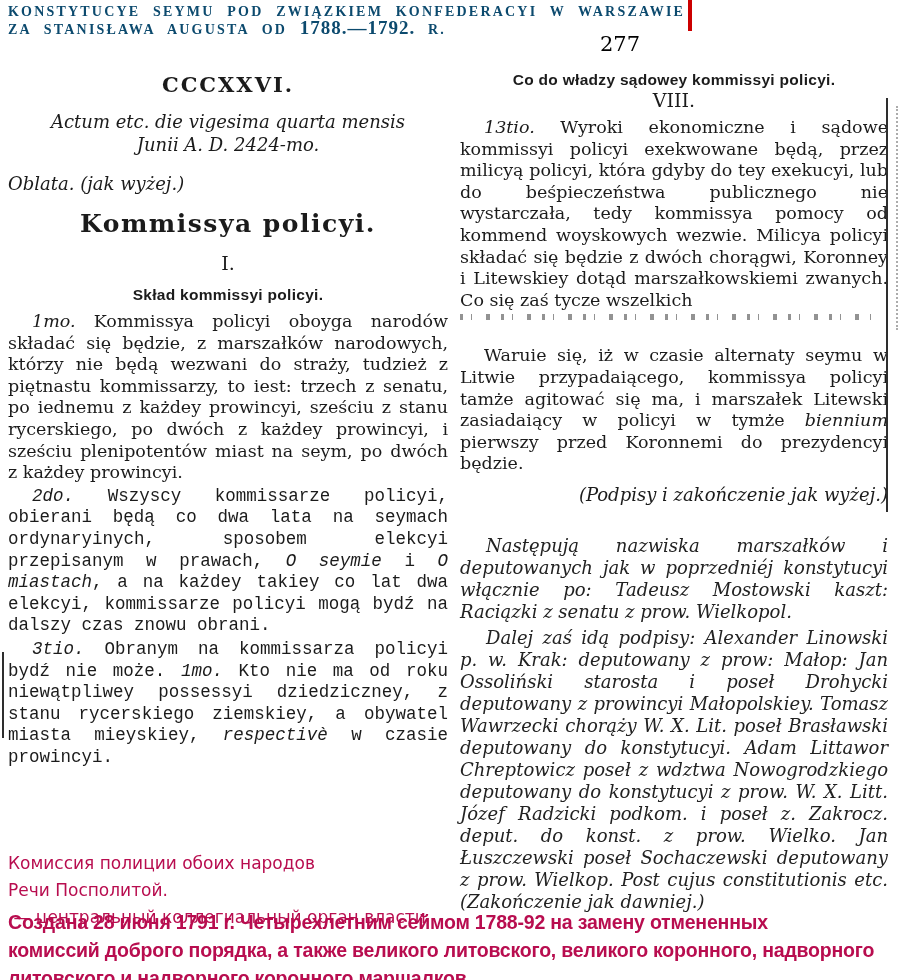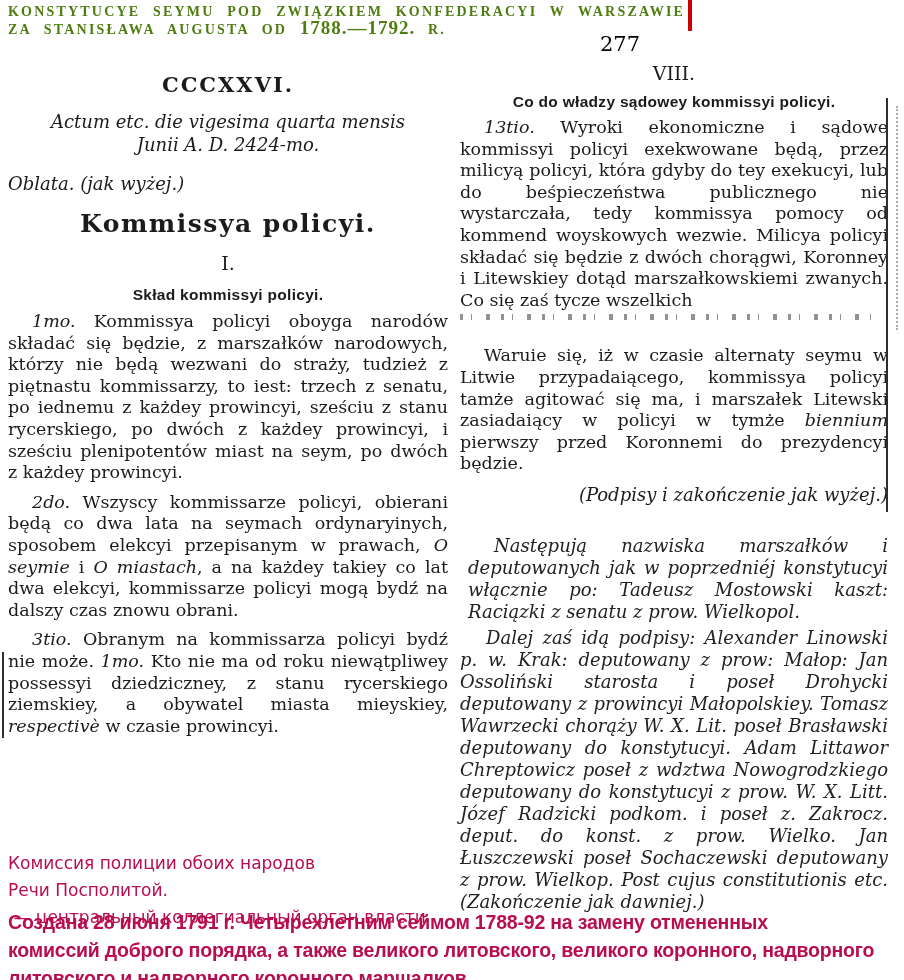--- a/index.html
+++ b/index.html
@@ -5,21 +5,21 @@
   html,body{margin:0;padding:0;background:#ffffff;}
   #page{
     position:relative;width:904px;height:980px;background:#ffffff;
     overflow:hidden;color:#1b1b1b;
     font-family:"DejaVu Serif",serif;
   }
   .abs{position:absolute;}
   
   .hdr-line{
     font-family:"Liberation Serif",serif;font-weight:bold;
-    font-size:14px;letter-spacing:2.2px;word-spacing:7px;color:#4d7c0f;
+    font-size:14px;letter-spacing:2.2px;word-spacing:7px;color:#0c4a6e;
     white-space:nowrap;
   }
   .hdr-years{font-size:19px;letter-spacing:1px;word-spacing:0;}
   .page-number{font-family:"DejaVu Serif",serif;font-size:21px;color:#000000;}
   .red-tick{background:#cc0000;width:4px;height:31px;}
   
   .col{position:absolute;}
   .center{text-align:center;}
   .section-no{font-size:21px;font-weight:bold;letter-spacing:2px;margin:0;}
   .actum{font-style:italic;font-size:18px;line-height:23px;margin:13px 0 0 0;}
@@ -27,21 +27,21 @@
   .main-title{font-size:25px;font-weight:bold;letter-spacing:1.5px;margin:15px 0 0 0;}
   .part-no{font-size:19px;margin:14px 0 0 0;}
   .sub-heading{
     font-family:"Liberation Sans",sans-serif;font-weight:bold;
     font-size:15.5px;margin:12px 0 0 0;letter-spacing:.3px;
   }
   p.body-par{
     font-size:17.5px;line-height:21.6px;text-align:justify;
     text-indent:24px;margin:5px 0 0 0;color:#1b1b1b;
   }
-  p.tight{margin-top:8px;}
+  p.tight{margin-top:2px;font-family:Liberation Mono, monospace;}
   .it{font-style:italic;}
   p.sig-par{
     font-size:18px;line-height:22px;text-align:justify;text-indent:26px;
     font-style:italic;margin:0;color:#222;
   }
   .podpisy{font-style:italic;font-size:18px;margin:9px 0 0 0;text-align:right;}
   
   .clipped-line{
     height:6px;margin-top:3px;width:96%;opacity:.55;
     background:repeating-linear-gradient(90deg,
@@ -78,32 +78,32 @@
     <div class="center main-title">Kommissya policyi.</div>
     <div class="center part-no">I.</div>
     <div class="center sub-heading">Skład kommissyi policyi.</div>
 
     <p class="body-par" style="margin-top:7px;"><span class="it">1mo.</span><span> Kommissya policyi oboyga narodów składać się będzie, z marszałków narodowych, którzy nie będą wezwani do straży, tudzież z piętnastu kommissarzy, to iest: trzech z senatu, po iednemu z każdey prowincyi, sześciu z stanu rycerskiego, po dwóch z każdey prowincyi, i sześciu plenipotentów miast na seym, po dwóch z każdey prowincyi.</span></p>
     <p class="body-par tight"><span class="it">2do.</span><span> Wszyscy kommissarze policyi, obierani będą co dwa lata na seymach ordynaryinych, sposobem elekcyi przepisanym w prawach, </span><span class="it">O seymie</span><span> i </span><span class="it">O miastach</span><span>, a na każdey takiey co lat dwa elekcyi, kommissarze policyi mogą bydź na dalszy czas znowu obrani.</span></p>
     <p class="body-par tight"><span class="it">3tio.</span><span> Obranym na kommissarza policyi bydź nie może. </span><span class="it">1mo.</span><span> Kto nie ma od roku niewątpliwey possessyi dziedziczney, z stanu rycerskiego ziemskiey, a obywatel miasta mieyskiey, </span><span class="it">respectivè</span><span> w czasie prowincyi.</span></p>
   </div>
 
   <div class="col" style="left:460px;top:62px;width:428px;">
+    <div class="center sub-heading" style="margin-top:9px;">Co do władzy sądowey kommissyi policyi.</div>
     <div class="center part-no" style="margin-top:0;">VIII.</div>
-    <div class="center sub-heading" style="margin-top:9px;">Co do władzy sądowey kommissyi policyi.</div>
 
     <p class="body-par" style="margin-top:6px;"><span class="it">13tio.</span><span> Wyroki ekonomiczne i sądowe kommissyi policyi exekwowane będą, przez milicyą policyi, która gdyby do tey exekucyi, lub do beśpieczeństwa publicznego nie wystarczała, tedy kommissya pomocy od kommend woyskowych wezwie. Milicya policyi składać się będzie z dwóch chorągwi, Koronney i Litewskiey dotąd marszałkowskiemi zwanych. Co się zaś tycze wszelkich</span></p>
 
     <div class="clipped-line"></div>
 
     <p class="body-par" style="margin-top:25px;"><span>Waruie się, iż w czasie alternaty seymu w Litwie przypadaiącego, kommissya policyi tamże agitować się ma, i marszałek Litewski zasiadaiący w policyi w tymże </span><span class="it">biennium</span><span> pierwszy przed Koronnemi do prezydencyi będzie.</span></p>
 
     <div class="center podpisy">(Podpisy i zakończenie jak wyżej.)</div>
 
-    <p class="sig-par" style="margin-top:30px;margin-left:8px;"><span class="it">Następują nazwiska marszałków i deputowanych jak w poprzedniéj konstytucyi włącznie po: Tadeusz Mostowski kaszt: Raciązki z senatu z prow. Wielkopol.</span></p>
+    <p class="sig-par" style="margin-top:30px;"><span class="it">Następują nazwiska marszałków i deputowanych jak w poprzedniéj konstytucyi włącznie po: Tadeusz Mostowski kaszt: Raciązki z senatu z prow. Wielkopol.</span></p>
     <p class="sig-par" style="margin-top:4px;"><span class="it">Dalej zaś idą podpisy: Alexander Linowski p. w. Krak: deputowany z prow: Małop: Jan Ossoliński starosta i poseł Drohycki deputowany z prowincyi Małopolskiey. Tomasz Wawrzecki chorąży W. X. Lit. poseł Brasławski deputowany do konstytucyi. Adam Littawor Chreptowicz poseł z wdztwa Nowogrodzkiego deputowany do konstytucyi z prow. W. X. Litt. Józef Radzicki podkom. i poseł z. Zakrocz. deput. do konst. z prow. Wielko. Jan Łuszczewski poseł Sochaczewski deputowany z prow. Wielkop. Post cujus constitutionis etc. (Zakończenie jak dawniej.)</span></p>
   </div>
 
   <div class="abs rule-v" style="left:886px;top:98px;height:414px;"></div>
   <div class="abs dots-v" style="left:896px;top:106px;height:224px;"></div>
   <div class="abs rule-v" style="left:2px;top:652px;height:86px;"></div>
 
   <div class="abs anno anno1" style="left:8px;top:822px;width:470px;color:#b80d4f;">
     <div class="anno-line">Комиссия полиции обоих народов</div>
     <div class="anno-line">Речи Посполитой.</div>

